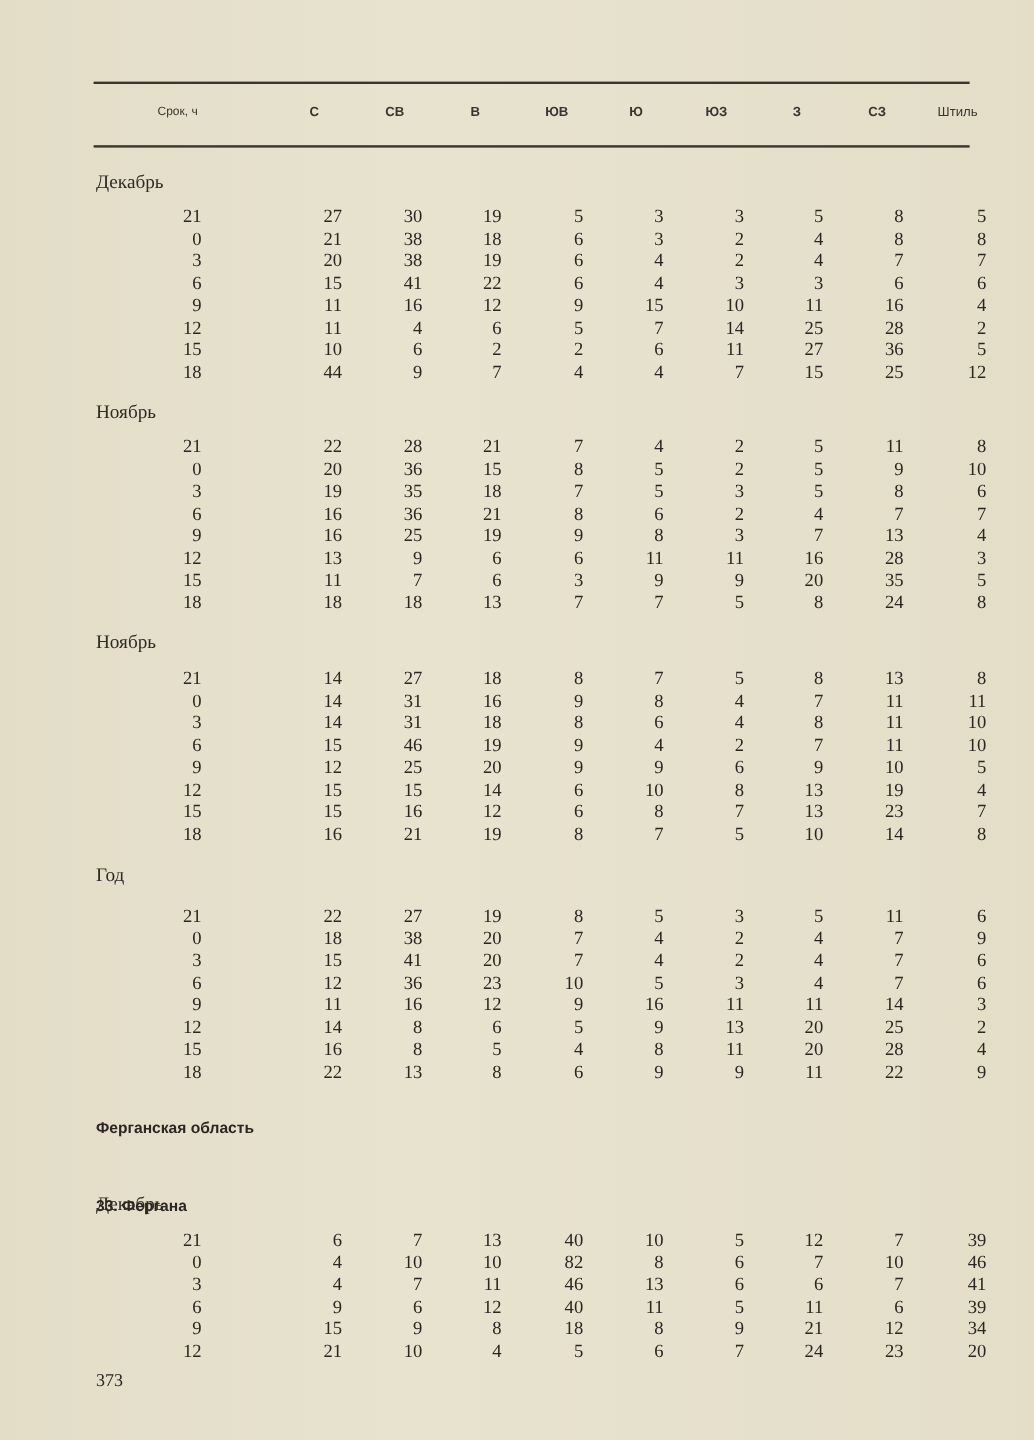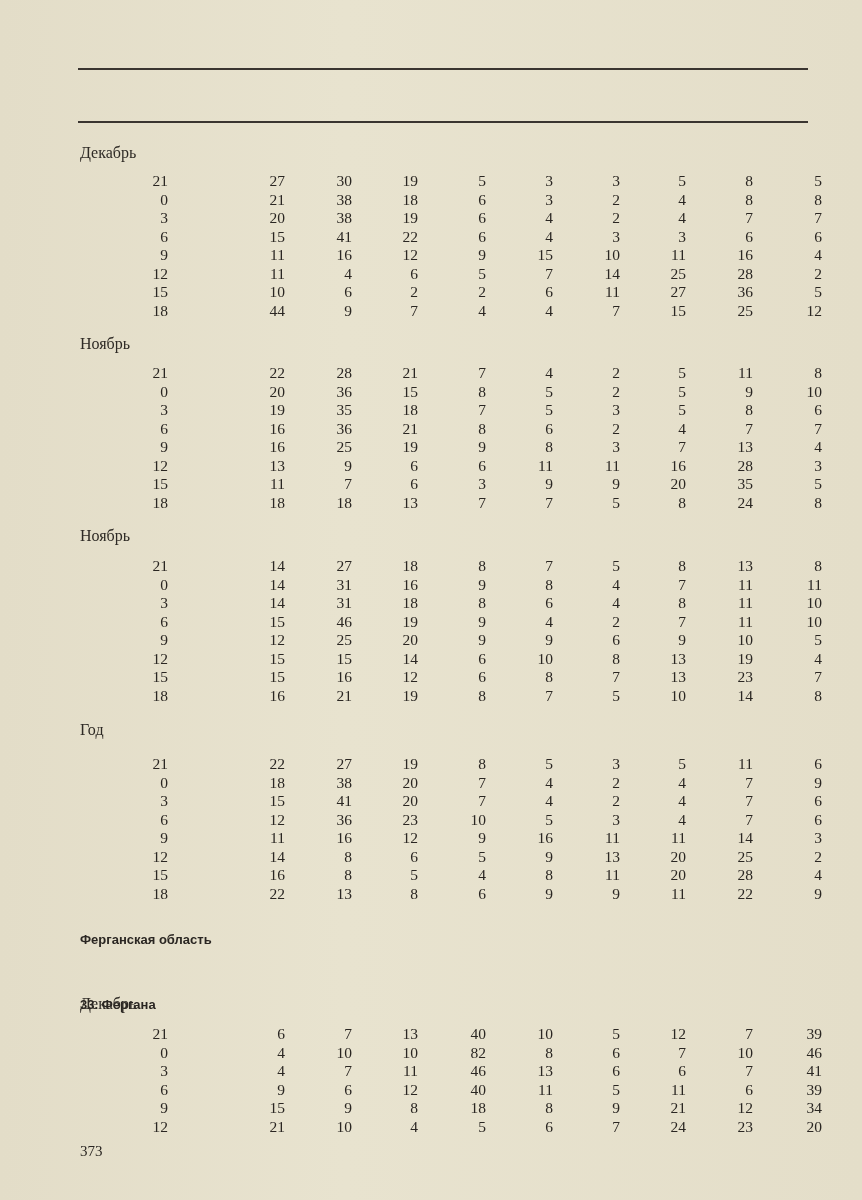--- a/index.html
+++ b/index.html
@@ -26,20 +26,32 @@
   .tbl { position: absolute; left: 0; width: 862px; }
   .row { position: relative; height: 18.5px; font-size: 15.5px; line-height: 18px; }
   .row span { position: absolute; top: 0; text-align: right; width: 40px; }
   .page-num { position: absolute; left: 80px; top: 1143px; font-size: 15px; }
 </style>
 </head>
 <body>
 
 <div class="page">
   <div class="rule top"></div>
+  <div class="hdr-row">
+    <span class="srok" style="left:148px">Срок, ч</span>
+    <span style="left:262px">С</span>
+    <span style="left:329px">СВ</span>
+    <span style="left:396px">В</span>
+    <span style="left:464px">ЮВ</span>
+    <span style="left:530px">Ю</span>
+    <span style="left:597px">ЮЗ</span>
+    <span style="left:664px">З</span>
+    <span style="left:731px">СЗ</span>
+    <span class="shtil" style="left:798px">Штиль</span>
+  </div>
   <div class="rule mid"></div>
 
   <div class="section-title" style="top:144px">Декабрь</div>
   <div class="tbl" style="top:172px">
       <div class="row">
         <span style="left: 128px;">21</span>
         <span style="left: 245px;">27</span>
         <span style="left: 312px;">30</span>
         <span style="left: 378px;">19</span>
         <span style="left: 446px;">5</span>

